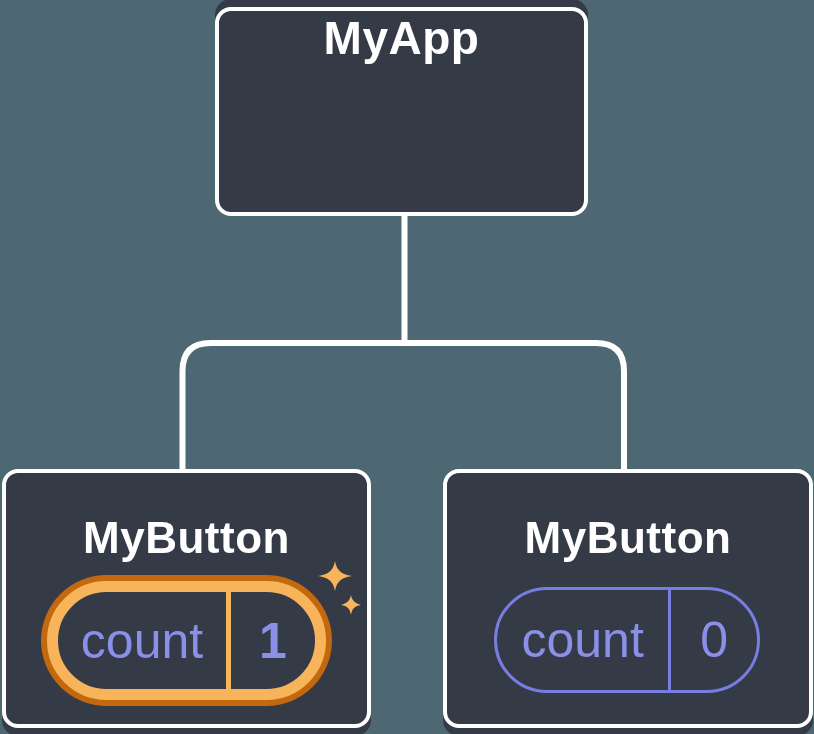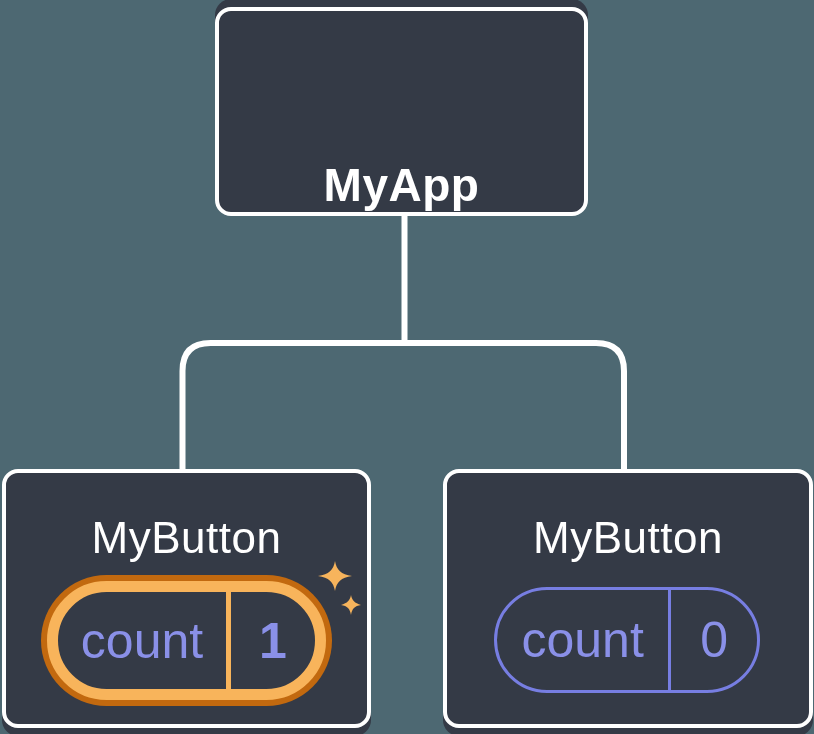--- a/index.html
+++ b/index.html
@@ -36,42 +36,42 @@
     box-sizing:border-box;
     background:var(--node);
     border:4px solid var(--node-border);
     border-radius:16px;
     z-index:1;
     color:#fff;
   }
   .node-root{
     left:215px; top:7px;
     width:373px; height:209px;
-    display:flex; align-items:flex-end; justify-content:center;
+    display:flex; align-items:flex-start; justify-content:center;
     box-shadow:0 -8px 0 0 var(--node);
   }
   .node-root .node-label{
     font-size:46px;
     font-weight:600;
     letter-spacing:0.5px;
   }
   .node-child{
     width:369px; height:259px;
     top:469px;
     box-shadow:0 8px 0 0 var(--node);
   }
   .node-child-left{ left:2px; }
   .node-child-right{ left:443px; width:370px; }
   .node-child .node-label{
     position:absolute;
     left:0; right:0;
     top:40px;
     text-align:center;
     font-size:44px;
-    font-weight:400;
+    font-weight:700;
     letter-spacing:0.5px;
   }
   .pill{
     position:absolute;
     box-sizing:border-box;
     border-radius:999px;
     display:flex;
     align-items:stretch;
     overflow:hidden;
   }

